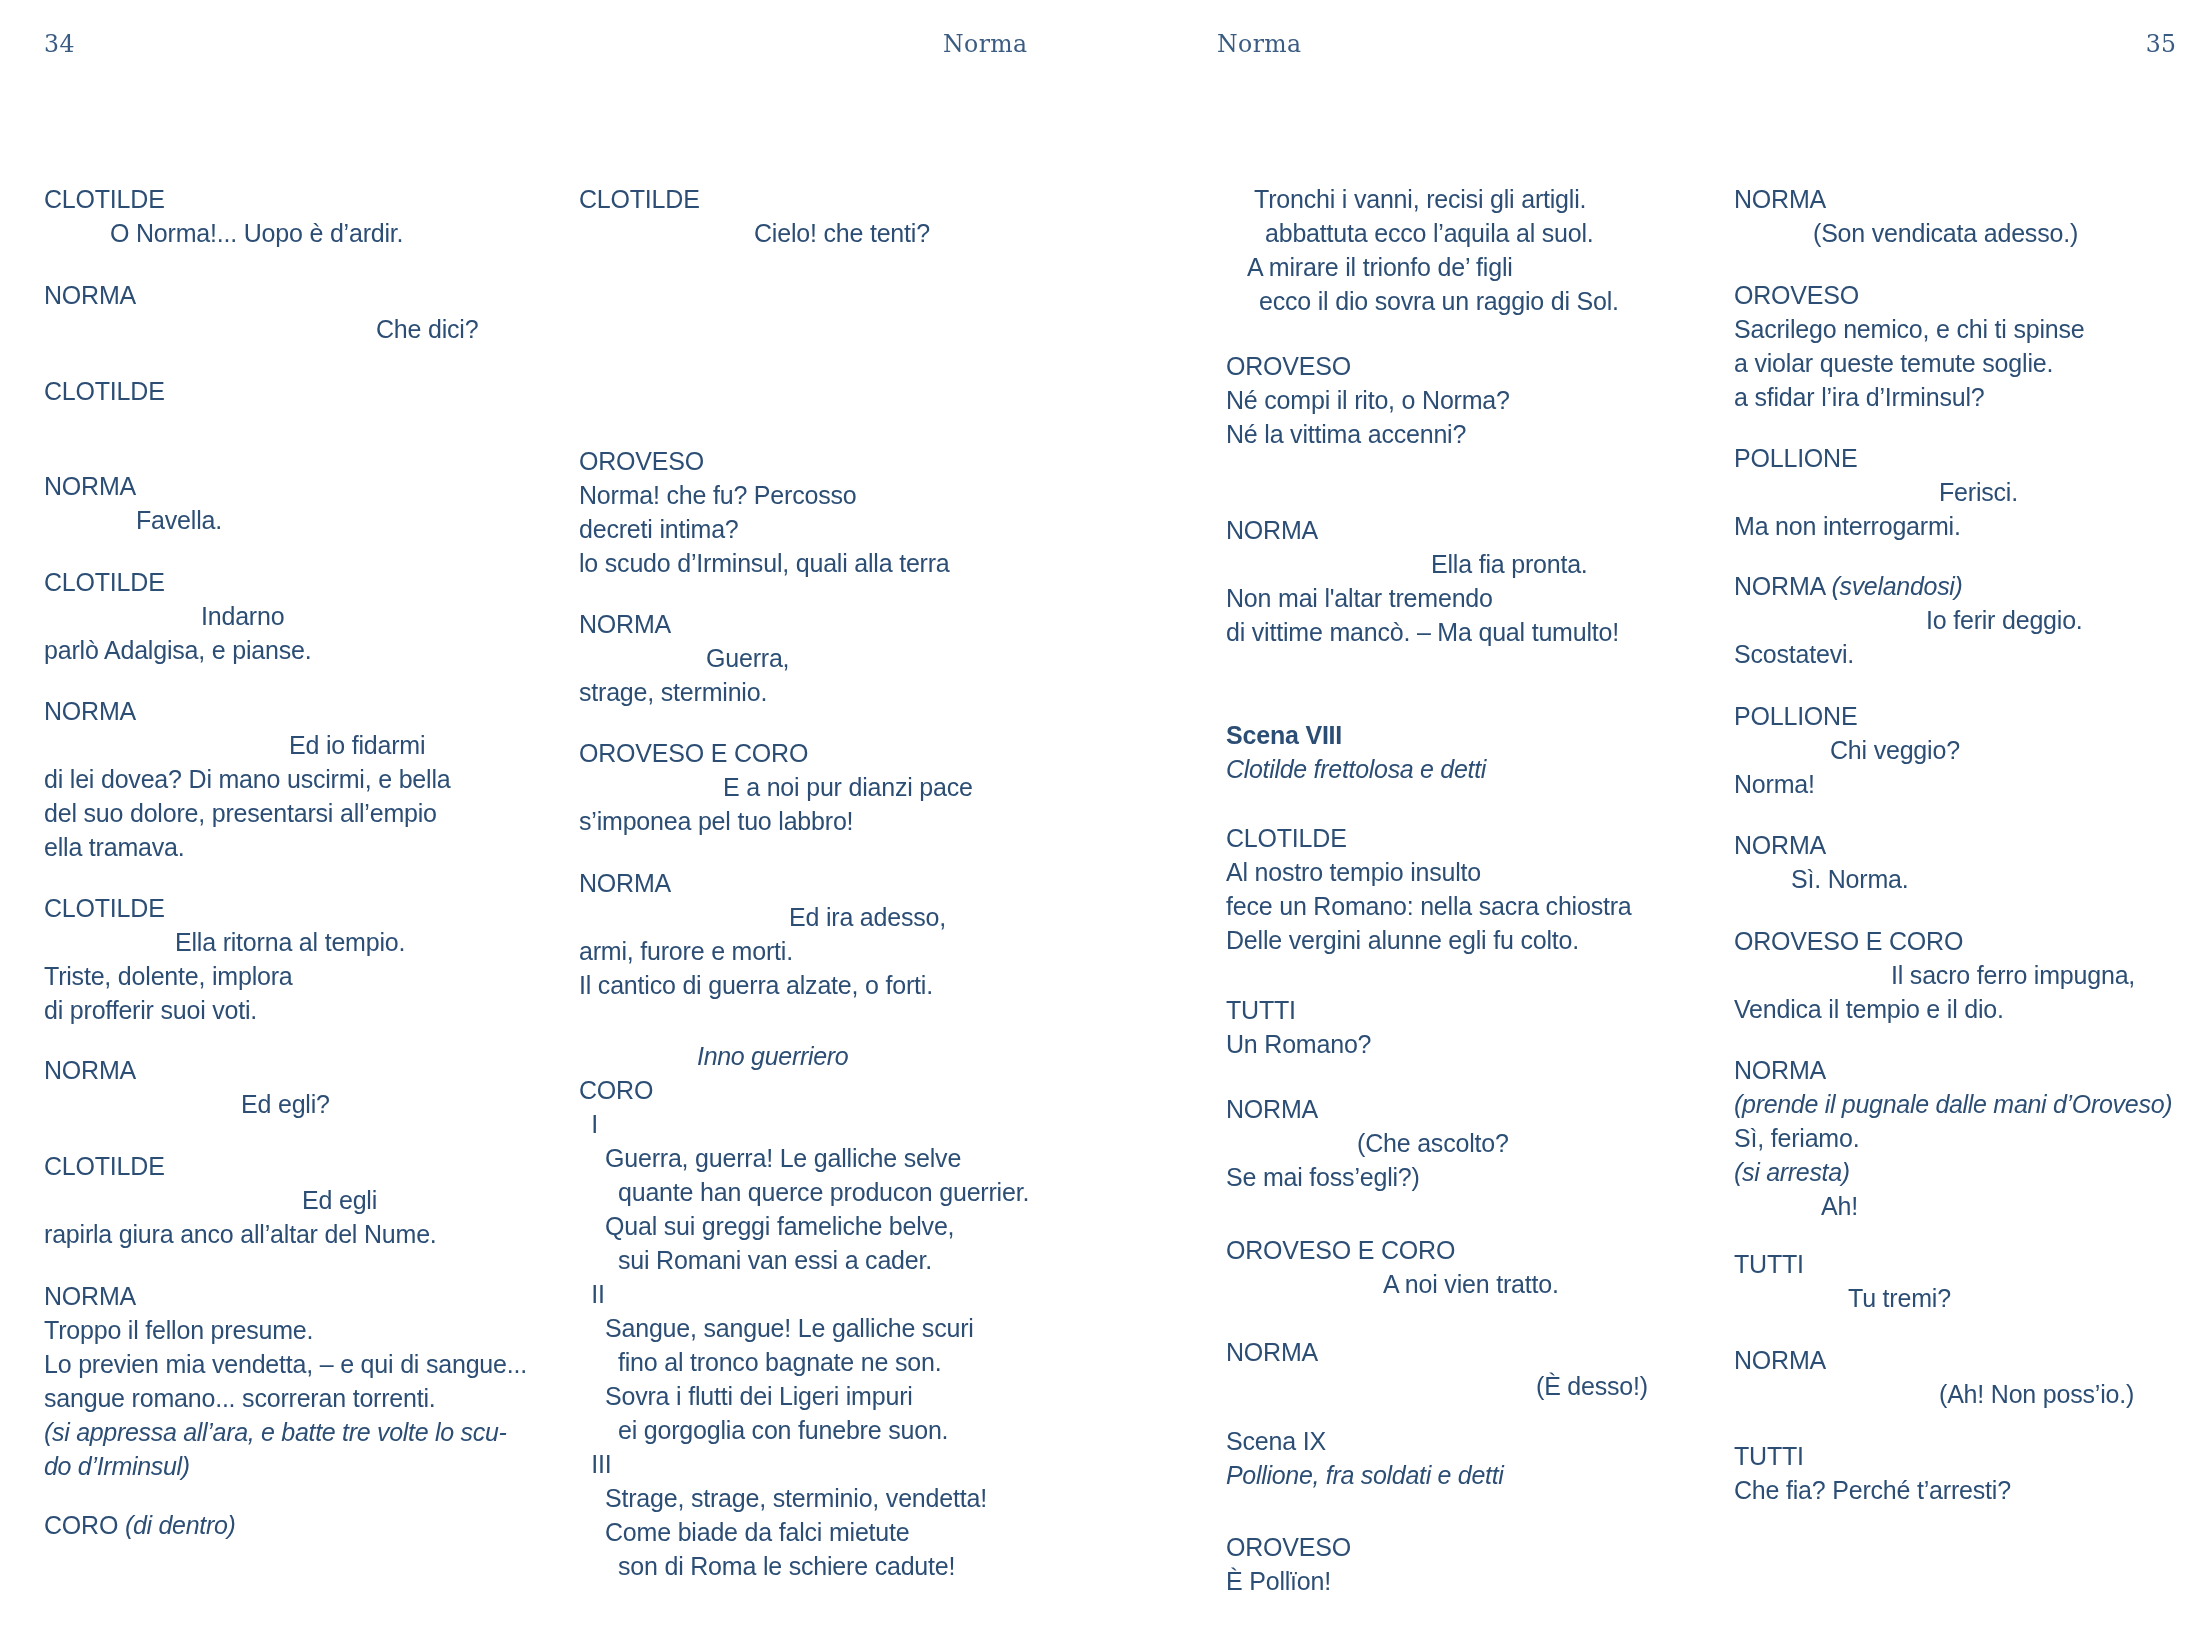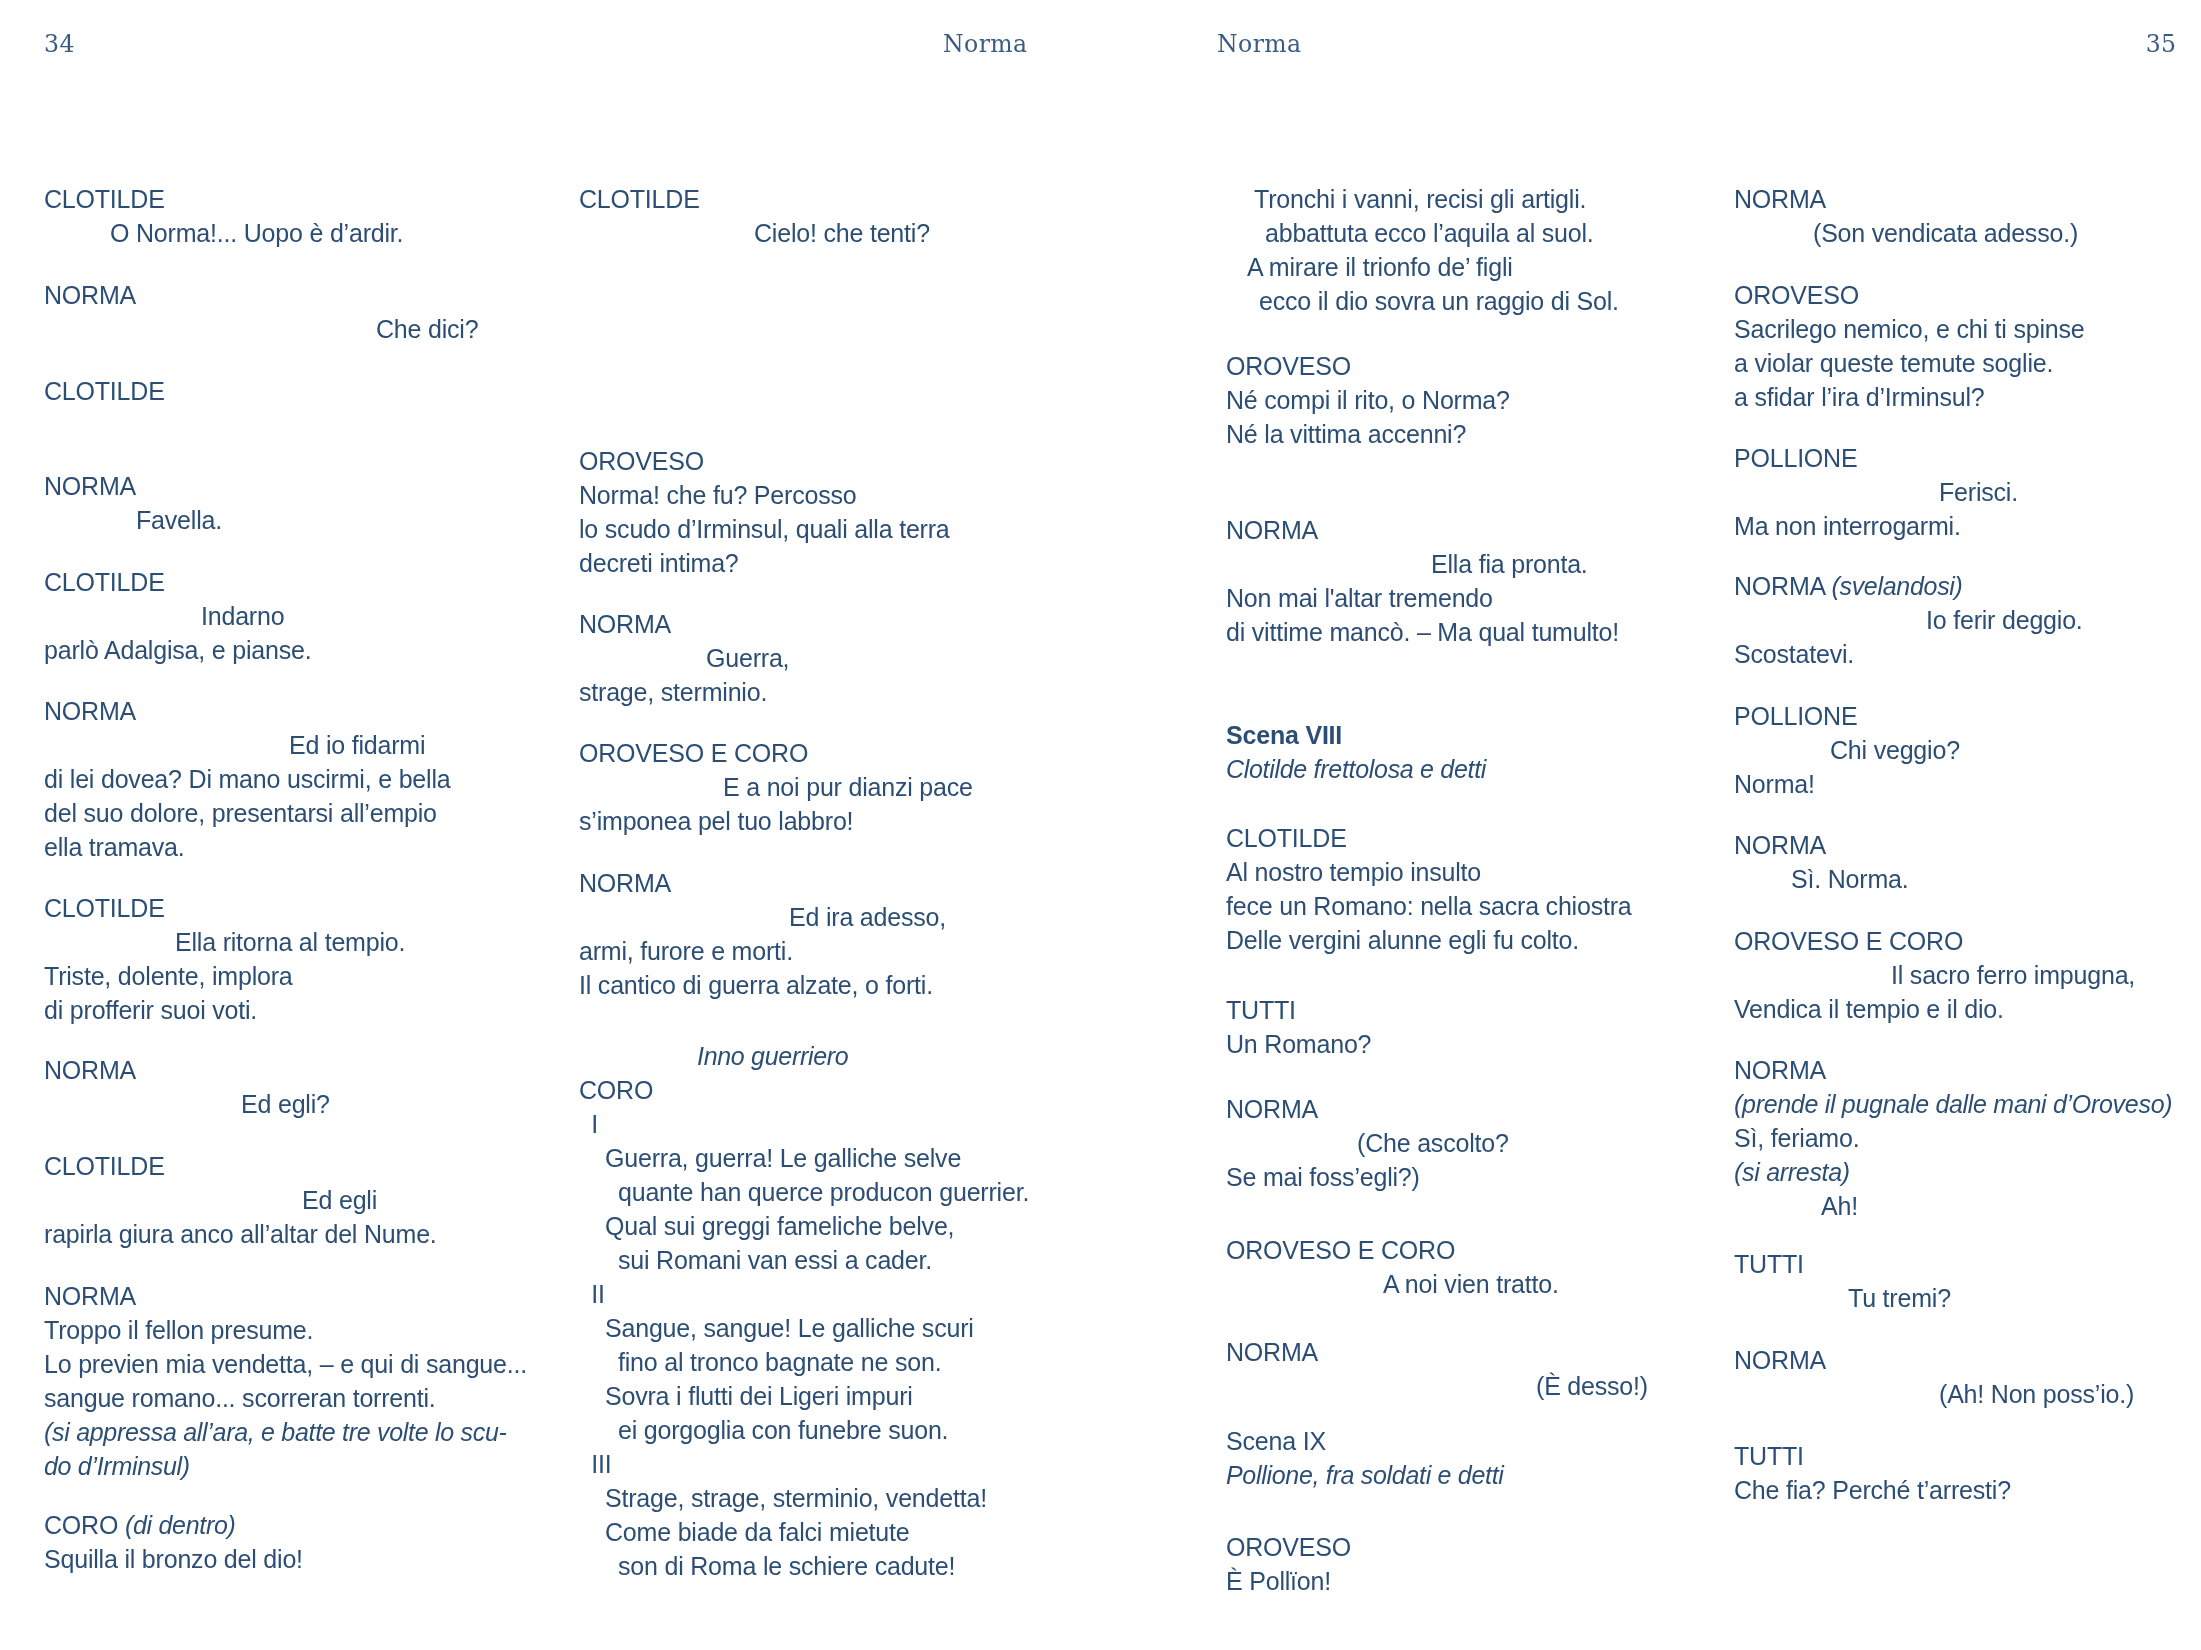--- a/index.html
+++ b/index.html
@@ -99,37 +99,36 @@
       <div class="ln">NORMA</div>
       <div class="ln">Troppo il fellon presume.</div>
       <div class="ln">Lo previen mia vendetta, – e qui di sangue...</div>
       <div class="ln">sangue romano... scorreran torrenti.</div>
       <div class="ln it">(si appressa all’ara, e batte tre volte lo scu-</div>
       <div class="ln it">do d’Irminsul)</div>
     </div>
 
     <div class="blk" style="top:1508px">
       <div class="ln"><span>CORO</span> <span class="it">(di dentro)</span></div>
-      <div class="ln">Squilla il bronzo del dio!</div>
     </div>
   </div>
 
   <div class="col c2">
 
     <div class="blk" style="top:182px">
       <div class="ln">CLOTILDE</div>
       <div class="ln" style="padding-left:175px">Cielo! che tenti?</div>
     </div>
 
 
     <div class="blk" style="top:444px">
       <div class="ln">OROVESO</div>
       <div class="ln">Norma! che fu? Percosso</div>
+      <div class="ln">decreti intima?</div>
       <div class="ln">lo scudo d’Irminsul, quali alla terra</div>
-      <div class="ln">decreti intima?</div>
     </div>
 
     <div class="blk" style="top:607px">
       <div class="ln">NORMA</div>
       <div class="ln" style="padding-left:127px">Guerra,</div>
       <div class="ln">strage, sterminio.</div>
     </div>
 
     <div class="blk" style="top:736px">
       <div class="ln">OROVESO E CORO</div>

